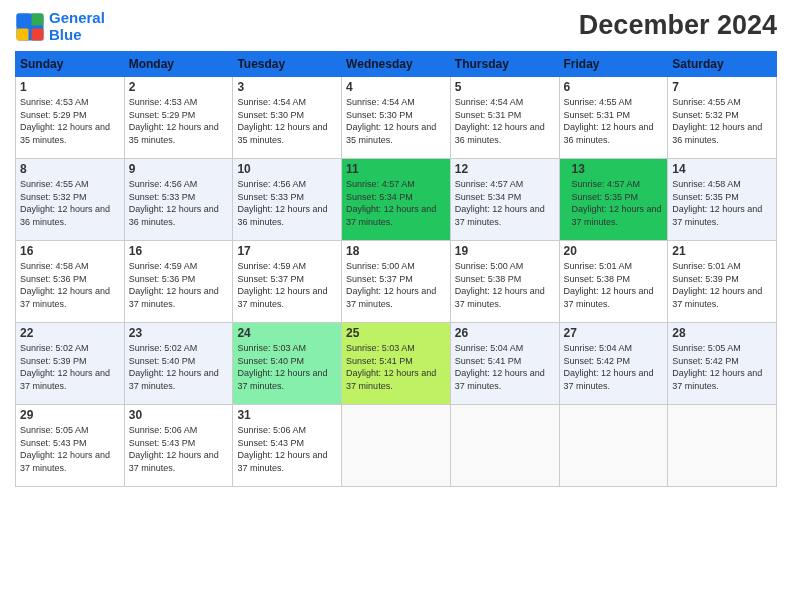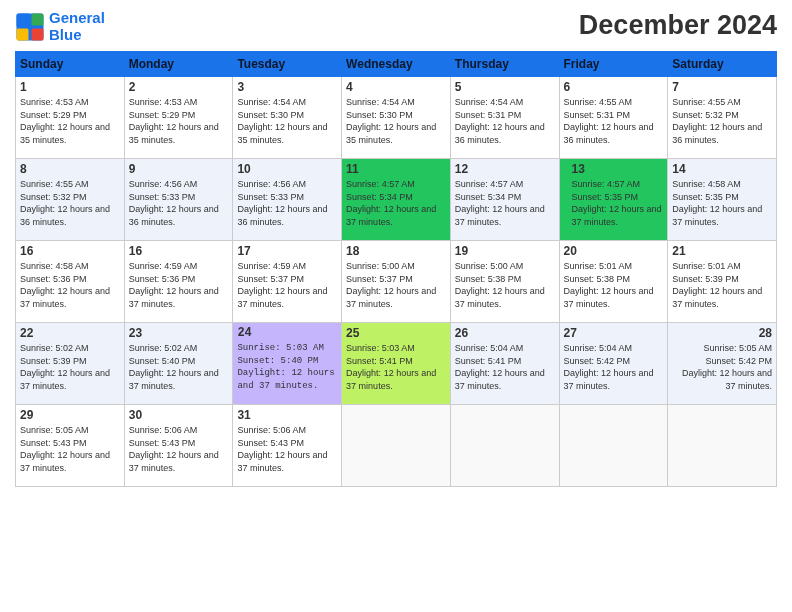--- a/index.html
+++ b/index.html
@@ -215,37 +215,37 @@
 
       <tr style="background:#eef3fb;">
         <td style="background:#eef3fb;">
           <div class="day-number">22</div>
           <div class="day-info">Sunrise: 5:02 AM<br>Sunset: 5:39 PM<br>Daylight: 12 hours and 37 minutes.</div>
         </td>
         <td style="background:#eef3fb;">
           <div class="day-number">23</div>
           <div class="day-info">Sunrise: 5:02 AM<br>Sunset: 5:40 PM<br>Daylight: 12 hours and 37 minutes.</div>
         </td>
-        <td style="background:#c4b5fd;font-family:Liberation Mono, monospace;">
+        <td style="background:#86efac;">
           <div class="day-number">24</div>
           <div class="day-info">Sunrise: 5:03 AM<br>Sunset: 5:40 PM<br>Daylight: 12 hours and 37 minutes.</div>
         </td>
         <td style="background:#bef264;">
           <div class="day-number">25</div>
           <div class="day-info">Sunrise: 5:03 AM<br>Sunset: 5:41 PM<br>Daylight: 12 hours and 37 minutes.</div>
         </td>
         <td style="background:#eef3fb;">
           <div class="day-number">26</div>
           <div class="day-info">Sunrise: 5:04 AM<br>Sunset: 5:41 PM<br>Daylight: 12 hours and 37 minutes.</div>
         </td>
         <td style="background:#eef3fb;">
           <div class="day-number">27</div>
           <div class="day-info">Sunrise: 5:04 AM<br>Sunset: 5:42 PM<br>Daylight: 12 hours and 37 minutes.</div>
         </td>
-        <td style="background:#eef3fb;text-align:right;">
+        <td style="background:#eef3fb;">
           <div class="day-number">28</div>
           <div class="day-info">Sunrise: 5:05 AM<br>Sunset: 5:42 PM<br>Daylight: 12 hours and 37 minutes.</div>
         </td>
       </tr>
 
       <tr>
         <td>
           <div class="day-number">29</div>
           <div class="day-info">Sunrise: 5:05 AM<br>Sunset: 5:43 PM<br>Daylight: 12 hours and 37 minutes.</div>
         </td>

